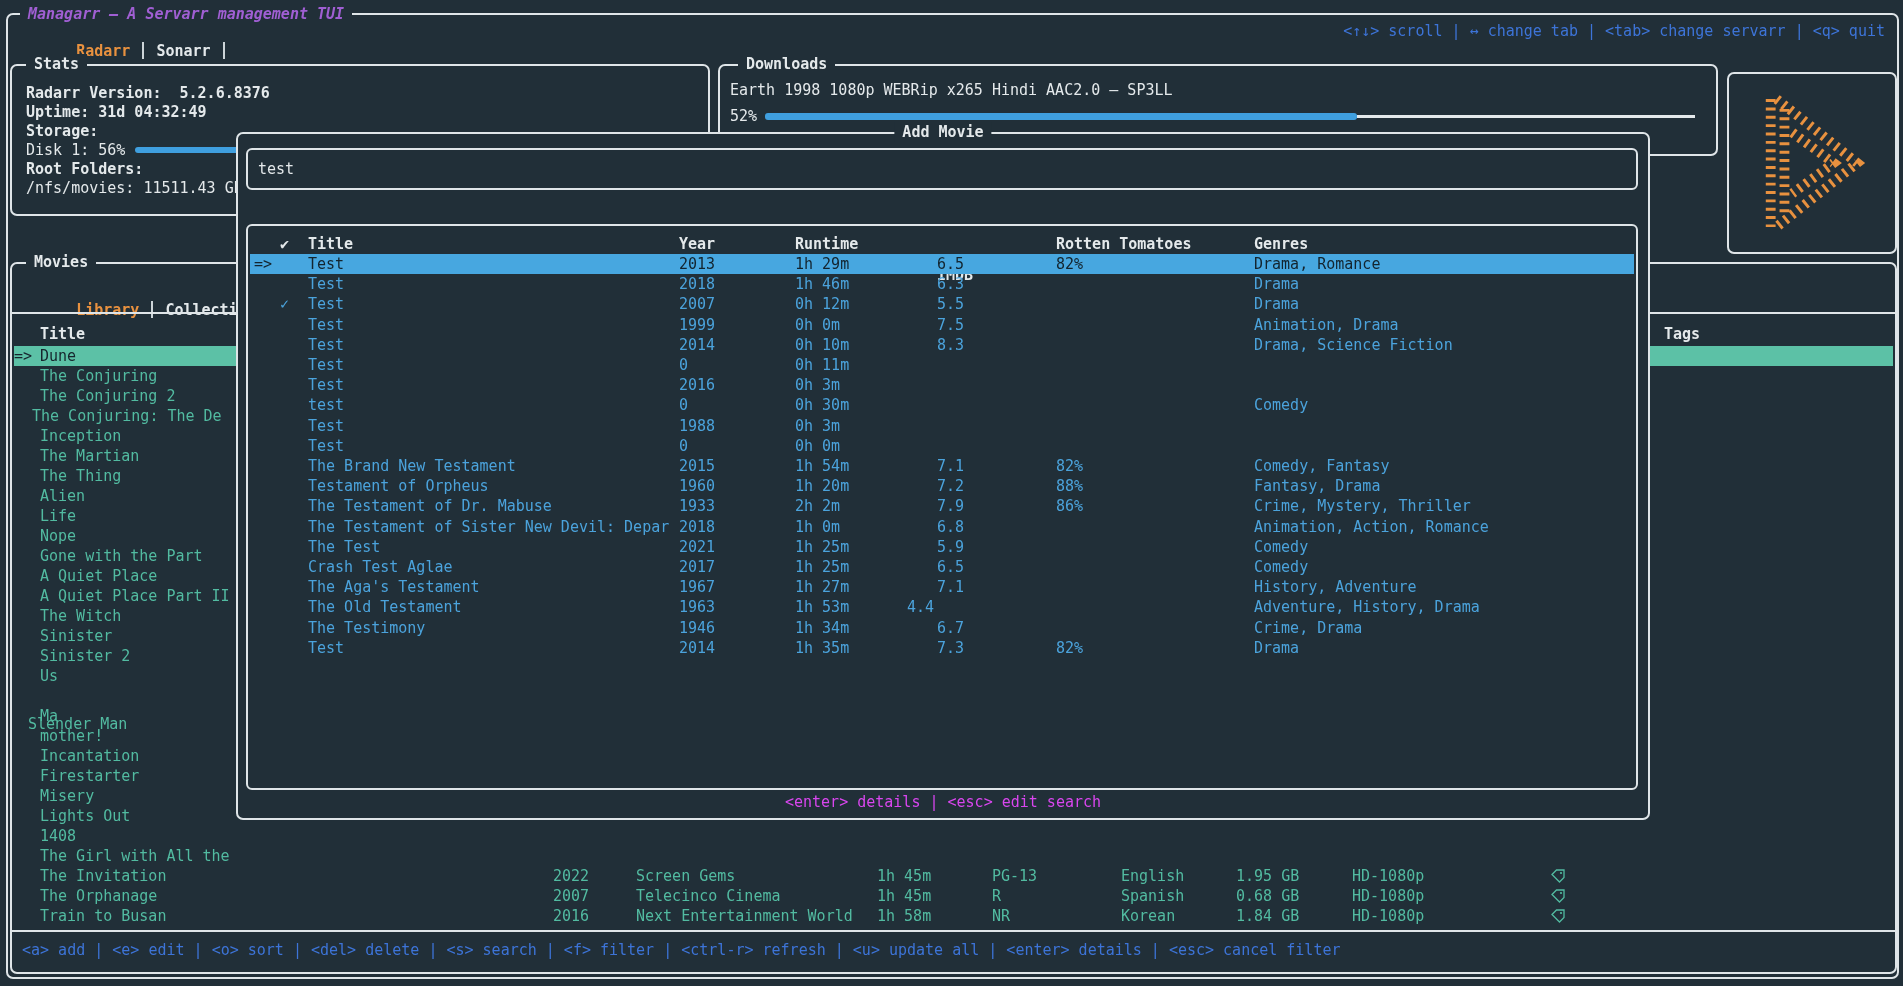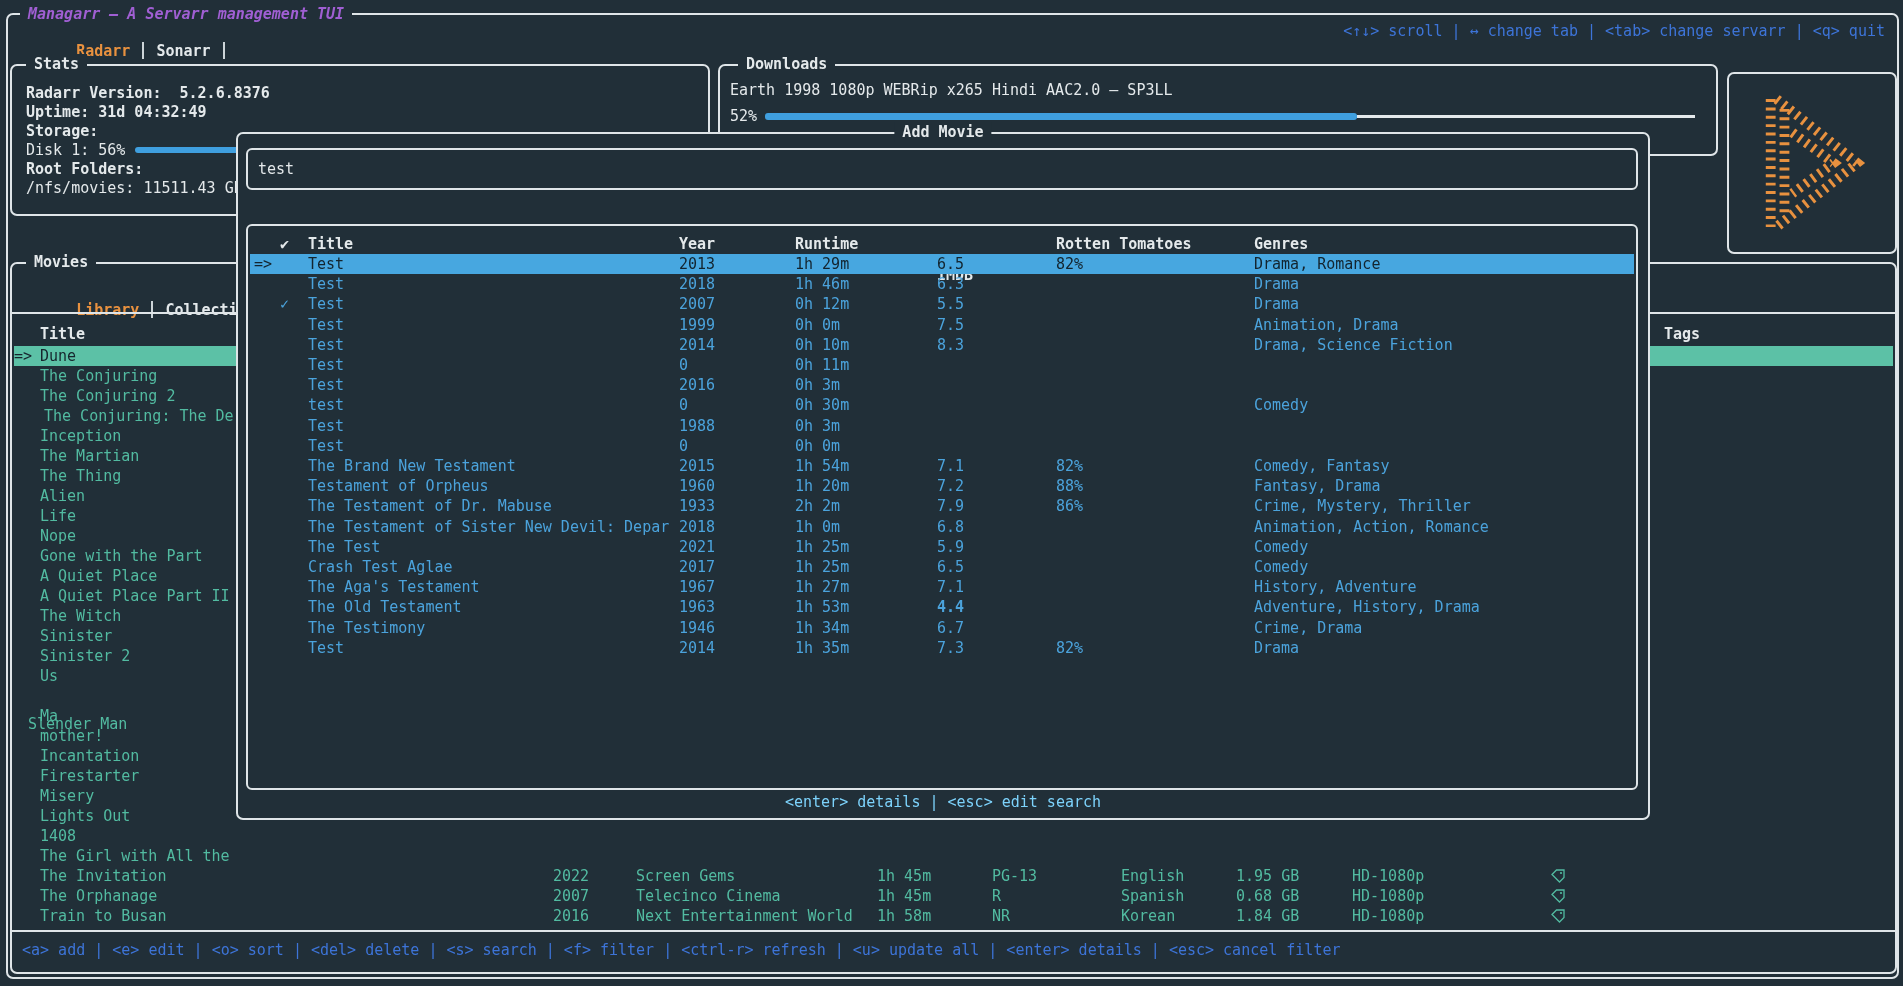--- a/index.html
+++ b/index.html
@@ -46,21 +46,21 @@
   .search-input{position:absolute;left:8px;top:2px;right:8px;bottom:2px;width:calc(100% - 16px);
     background:transparent;border:none;outline:none;color:#e4e9eb;
     font-family:"DejaVu Sans Mono",monospace;font-size:15px;}
   .table-box{position:absolute;left:8px;top:90px;width:1392px;height:566px;border:2px solid #dfe5e8;border-radius:6px;box-sizing:border-box;}
   .rhdr{position:absolute;left:2px;right:2px;top:8px;height:20px;}
   .rhdr .c{font-weight:bold;color:#e4e9eb;}
   .rrow{position:absolute;left:2px;right:2px;height:20px;color:#4ba3dc;}
   .rsel{background:#47a7e0;}
   .rsel .c{color:#13242e;}
   .rtitle{max-width:365px;overflow:hidden;}
-  .modal-hints{position:absolute;left:0;right:0;top:658px;text-align:center;color:#7dd3fc;white-space:pre;}
+  .modal-hints{position:absolute;left:0;right:0;top:658px;text-align:center;color:#d946ef;white-space:pre;}
 </style>
 </head>
 <body>
 
 <div id="screen">
 
   <div class="b" id="frame" style="left:6px;top:13px;width:1889px;height:962px;">
     <span class="app-title">Managarr — A Servarr management TUI</span>
     <div class="frame-tabs">
       <span class="orange">Radarr</span><span class="vsep"></span><span class="bold">Sonarr</span><span class="vsep"></span>
@@ -118,21 +118,21 @@
           <span class="c" style="left: 0px;">=&gt;</span>
           <span class="c mtitle" style="left: 26px;">Dune</span>
         </div>
         <div class="mrow" style="top: 102px;">
           <span class="c mtitle" style="left: 26px;">The Conjuring</span>
         </div>
         <div class="mrow" style="top: 122px;">
           <span class="c mtitle" style="left: 26px;">The Conjuring 2</span>
         </div>
         <div class="mrow" style="top: 142px;">
-          <span class="c mtitle" style="left: 30px;">The Conjuring: The De</span>
+          <span class="c mtitle" style="left: 18px;">The Conjuring: The De</span>
         </div>
         <div class="mrow" style="top: 162px;">
           <span class="c mtitle" style="left: 26px;">Inception</span>
         </div>
         <div class="mrow" style="top: 182px;">
           <span class="c mtitle" style="left: 26px;">The Martian</span>
         </div>
         <div class="mrow" style="top: 202px;">
           <span class="c mtitle" style="left: 26px;">The Thing</span>
         </div>
@@ -391,21 +391,21 @@
             <span class="c" style="left: 429px;">1967</span>
             <span class="c" style="left: 545px;">1h 27m</span>
             <span class="c" style="left: 687px;">7.1</span>
             <span class="c" style="left: 806px;"></span>
             <span class="c" style="left: 1004px;">History, Adventure</span>
           </div>
           <div class="rrow" style="top: 371.4px;">
             <span class="c rtitle" style="left: 58px;">The Old Testament</span>
             <span class="c" style="left: 429px;">1963</span>
             <span class="c" style="left: 545px;">1h 53m</span>
-            <span class="c" style="left: 687px; font-weight: bold;">4.4</span>
+            <span class="c" style="left: 657px;">4.4</span>
             <span class="c" style="left: 806px;"></span>
             <span class="c" style="left: 1004px;">Adventure, History, Drama</span>
           </div>
           <div class="rrow" style="top: 391.6px;">
             <span class="c rtitle" style="left: 58px;">The Testimony</span>
             <span class="c" style="left: 429px;">1946</span>
             <span class="c" style="left: 545px;">1h 34m</span>
             <span class="c" style="left: 687px;">6.7</span>
             <span class="c" style="left: 806px;"></span>
             <span class="c" style="left: 1004px;">Crime, Drama</span>

